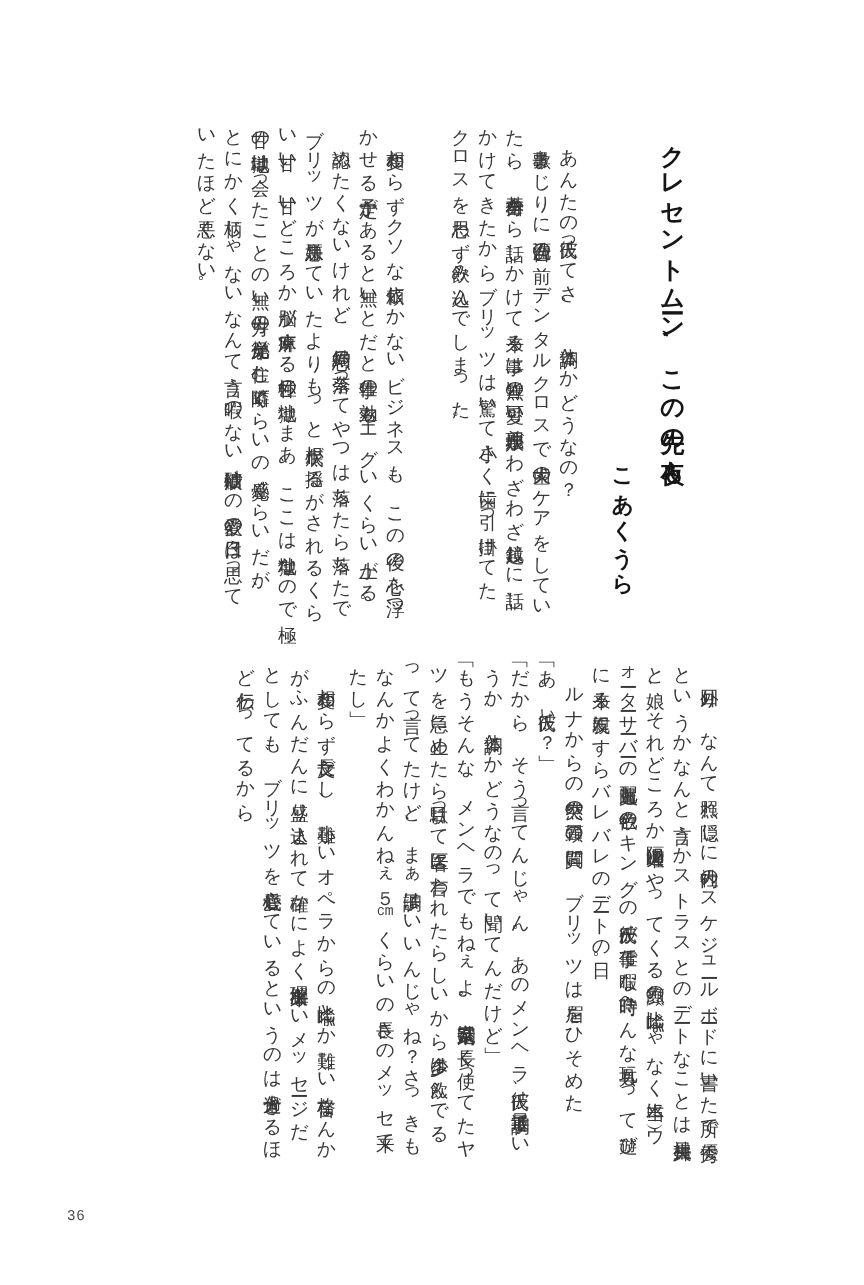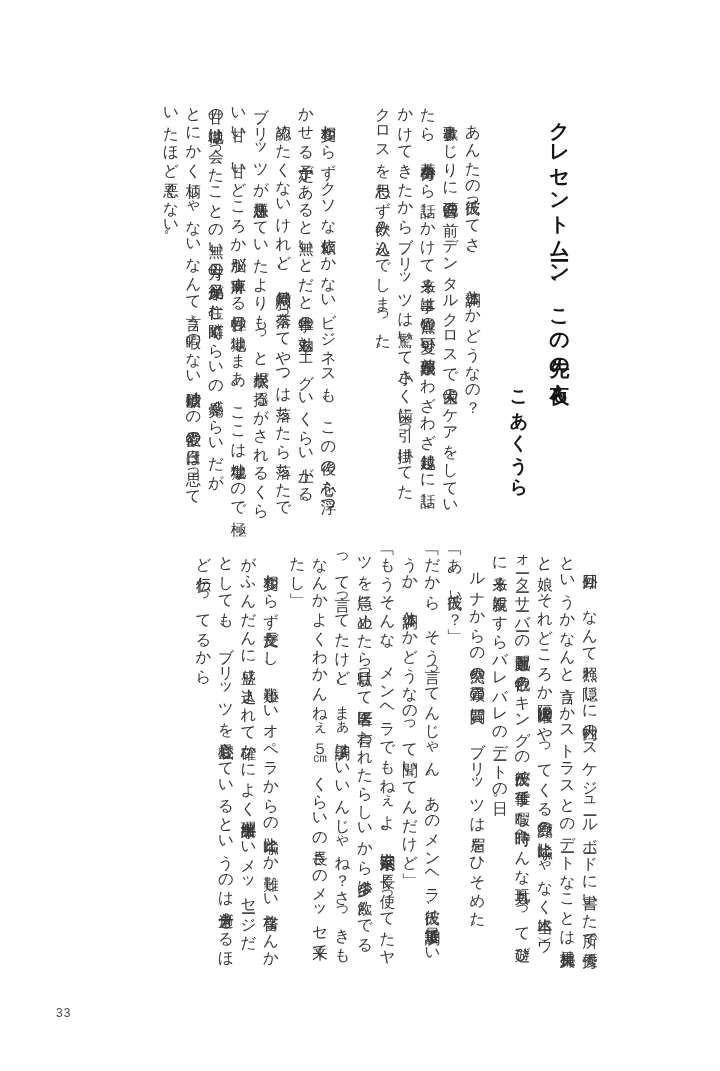--- a/index.html
+++ b/index.html
@@ -63,15 +63,15 @@
 
   <div class="block block-lower vtext">
     <p class="indent">外回り、なんて照れ隠しに社内のスケジュールボードに書いた所で優秀というかなんと言うかストラスとのデートなことは社員夫婦と娘、それどころか隔週火曜にやってくる魚顔の（比喩じゃなく本当に）ウォーターサーバーの配達員も色欲のキングの彼氏が仕事で暇な時時々へんな玩具もって遊びに来る親友にすらバレバレのデートの日。</p>
     <p class="indent">ルナからの突然の冒頭の質問に、ブリッツは眉をひそめた。</p>
     <p>「あ、彼氏ぃ？」</p>
     <p>「だから、そう言ってんじゃん。あのメンヘラ彼氏、最近調子ていうか、体調とかどうなのって聞いてんだけど」</p>
     <p>「もうそんな、メンヘラでもねぇよ。安定剤系は長く使ってたヤツを急に止めたら駄目って医者に言われたらしいから多少は飲んでるって言ってたけど、まぁ調子はいいんじゃね？さっきもなんかよくわかんねぇ５㎝くらいの長さのメッセ来てたし」</p>
     <p class="indent gap-small">相変わらず長文だし、小難しいオペラからの比喩とか難しい格言なんかがふんだんに盛り込まれて確かによく理解出来ないメッセージだとしても、ブリッツを心底愛しているというのは十分過ぎるほど伝わってるから、</p>
   </div>
 
-  <div class="pageno">33</div>
+  <div class="pageno">36</div>
 
 </div>
 
 </body></html>

